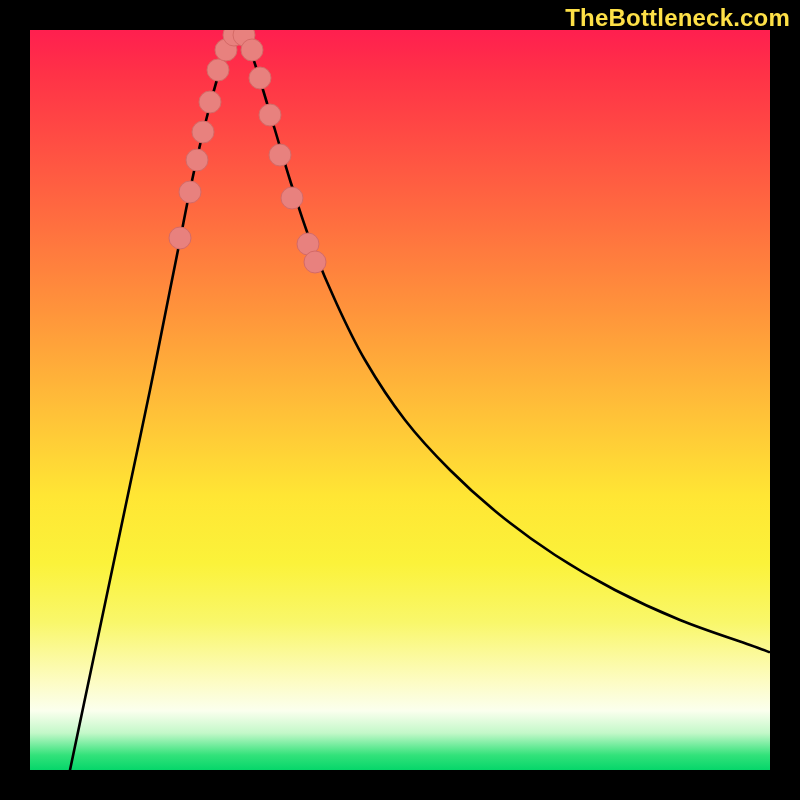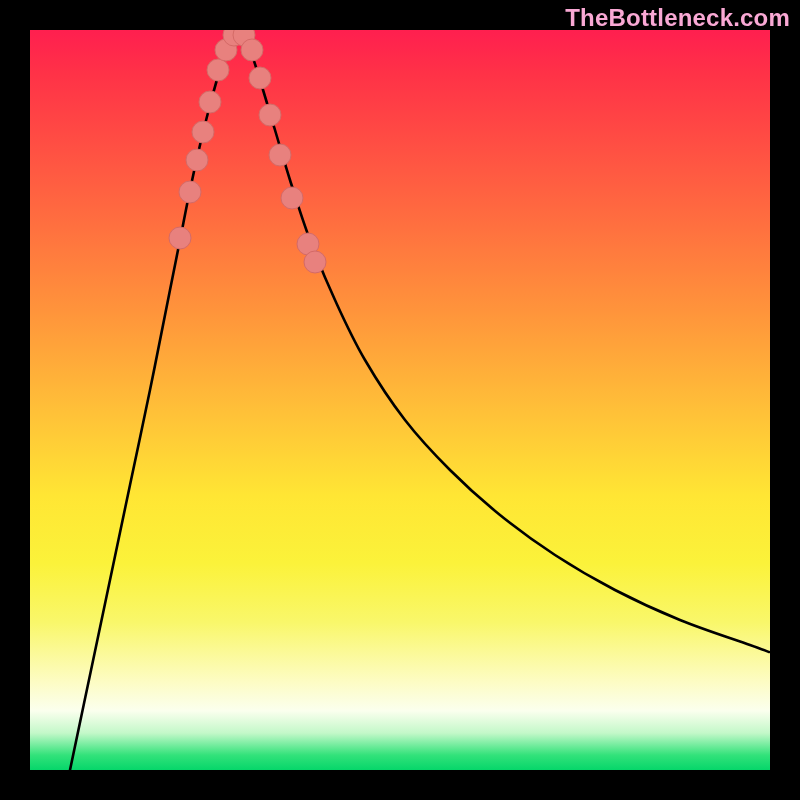--- a/index.html
+++ b/index.html
@@ -41,21 +41,21 @@
       #06d66a 100%
     );
   }
   .watermark {
     position: absolute;
     top: 4px;
     right: 10px;
     font-family: Arial, Helvetica, sans-serif;
     font-size: 24px;
     font-weight: 600;
-    color: #f9a8d4;
+    color: #fde047;
     letter-spacing: 0.2px;
   }
   svg.curves {
     position: absolute;
     left: 0;
     top: 0;
     width: 740px;
     height: 740px;
   }
 </style>

